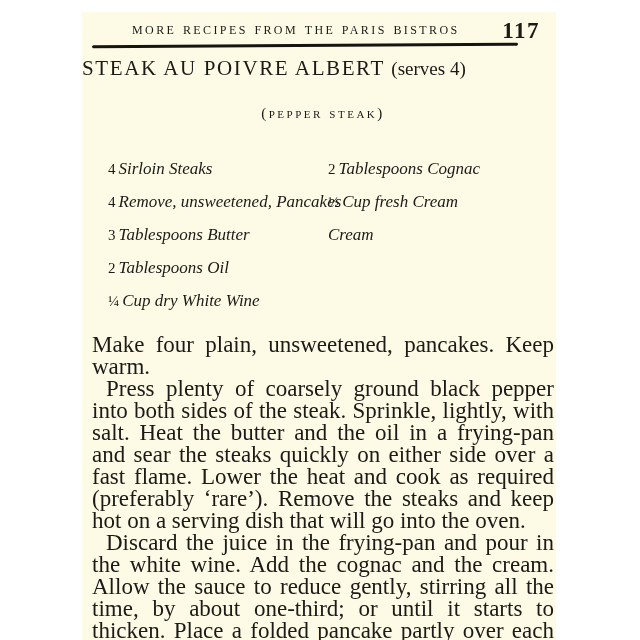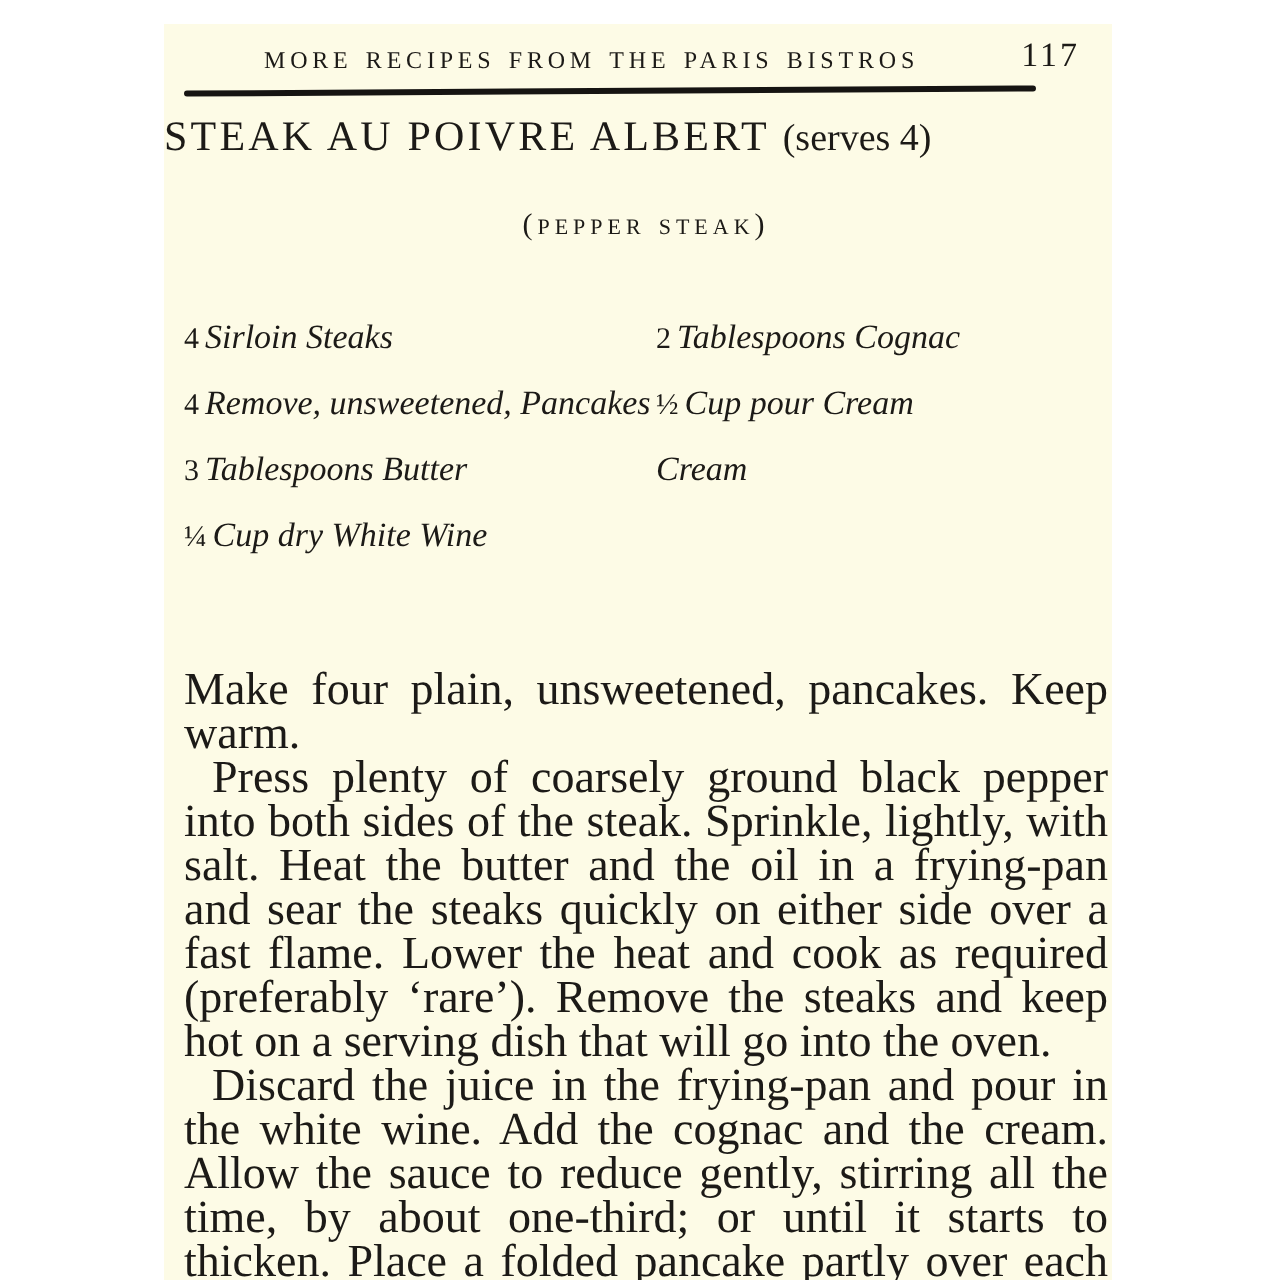--- a/index.html
+++ b/index.html
@@ -37,22 +37,23 @@
       top: 2px;
       font-variant: small-caps;
       text-transform: lowercase;
       font-size: 17px;
       letter-spacing: 2.4px;
     }
     .running-head .folio {
       position: absolute;
       right: 12px;
       top: 1px;
-      font-size: 17px;
+      font-size: 23px;
       letter-spacing: 1.5px;
+      font-weight: bold;
     }
     .head-rule {
       position: absolute;
       left: 10px;
       top: 32px;
       width: 426px;
       height: 3px;
       background: #161412;
       border-radius: 2px;
       transform: rotate(-0.35deg);
@@ -91,21 +92,21 @@
       top: 146px;
       width: 460px;
       font-family: "Liberation Serif", serif;
       font-style: italic;
       font-size: 17px;
     }
     .ing-col {
       position: absolute;
       top: 0;
     }
-    .ing-col.left { left: 0; }
+    .ing-col.left { left: 16px; }
     .ing-col.right { left: 236px; }
     .ing-item {
       height: 33px;
       line-height: 22px;
       white-space: nowrap;
     }
     .ing-item .qty {
       font-style: normal;
       font-size: 15px;
       margin-right: 3px;
@@ -153,29 +154,32 @@
       <div class="ing-item">
         <span class="qty">4</span><span>Sirloin Steaks</span>
       </div>
       <div class="ing-item">
         <span class="qty">4</span><span>Remove, unsweetened, Pancakes</span>
       </div>
       <div class="ing-item">
         <span class="qty">3</span><span>Tablespoons Butter</span>
       </div>
       <div class="ing-item">
+        <span class="qty">2</span><span>Tablespoons Oil</span>
+      </div>
+      <div class="ing-item">
         <span class="qty">¼</span><span>Cup dry White Wine</span>
       </div>
     </div>
     <div class="ing-col right">
       <div class="ing-item">
         <span class="qty">2</span><span>Tablespoons Cognac</span>
       </div>
       <div class="ing-item">
-        <span class="qty">½</span><span>Cup pour Cream</span>
+        <span class="qty">½</span><span>Cup fresh Cream</span>
       </div>
       <div class="ing-item">
         <span>Cream</span>
       </div>
     </div>
   </div>
 
   <div class="method">
     <p class="first">Make four plain, unsweetened, pancakes. Keep warm.</p>
     <p>Press plenty of coarsely ground black pepper into both sides of the steak. Sprinkle, lightly, with salt. Heat the butter and the oil in a frying-pan and sear the steaks quickly on either side over a fast flame. Lower the heat and cook as required (preferably ‘rare’). Remove the steaks and keep hot on a serving dish that will go into the oven.</p>

